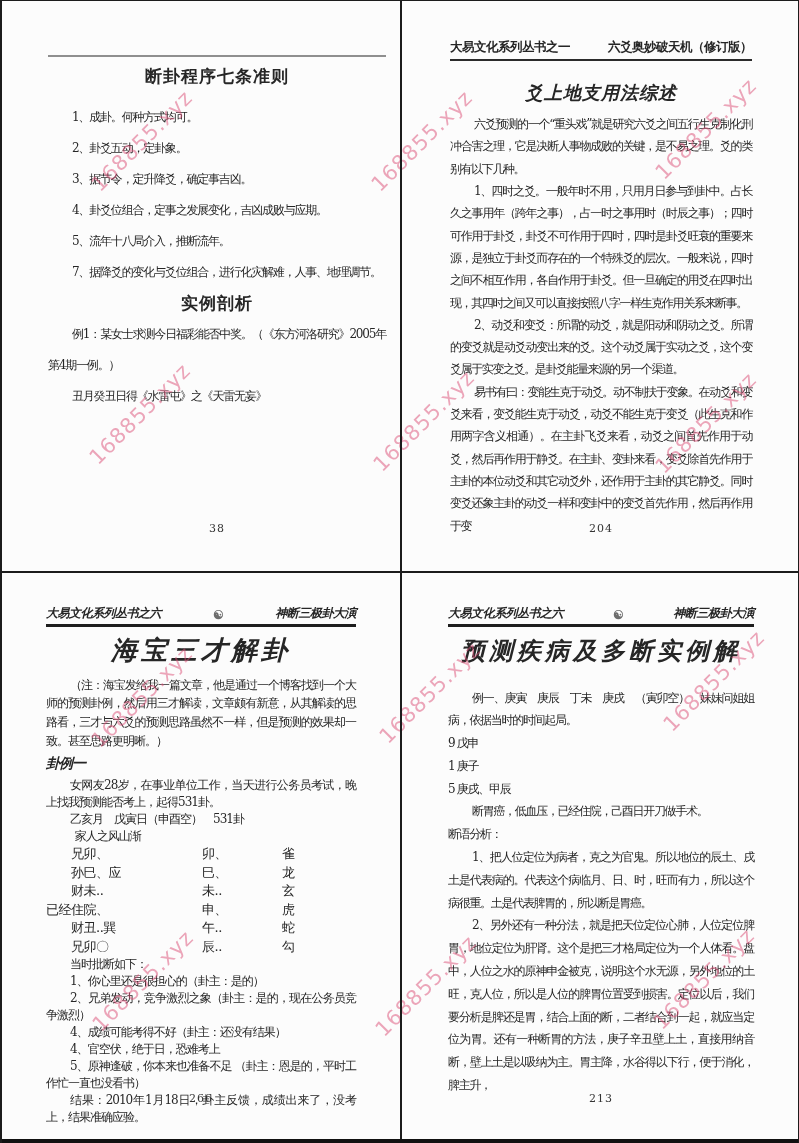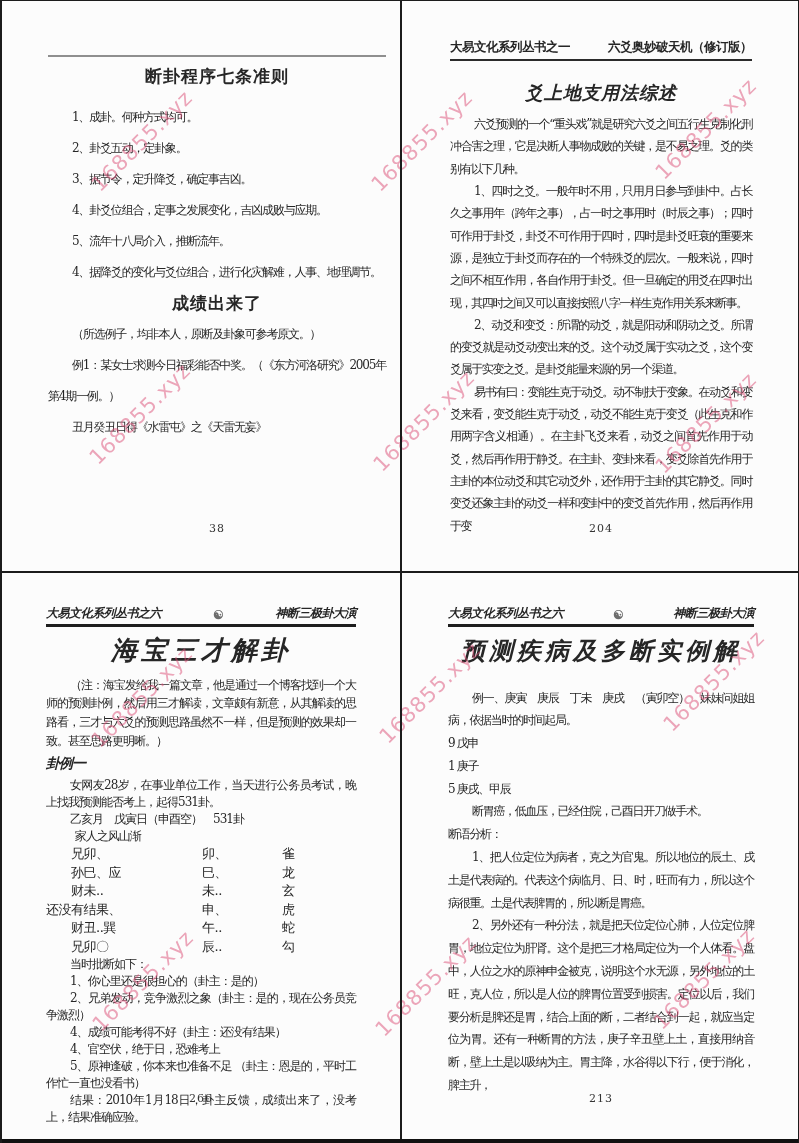--- a/index.html
+++ b/index.html
@@ -90,23 +90,22 @@
 
   <div class="quad q-tl">
     <div class="tl-rule"></div>
     <div class="tl-title">断卦程序七条准则</div>
     <div class="tl-body">
       <p>1、成卦。何种方式均可。</p>
       <p>2、卦爻五动，定卦象。</p>
       <p>3、据节令，定升降爻，确定事吉凶。</p>
       <p>4、卦爻位组合，定事之发展变化，吉凶成败与应期。</p>
       <p>5、流年十八局介入，推断流年。</p>
-      <p>4、据降爻的变化与爻位组合，进行化灾解难，人事、地理调节。</p>
-      <div class="tl-section">成绩出来了</div>
-      <p>（所选例子，均非本人，原断及卦象可参考原文。）</p>
+      <p>7、据降爻的变化与爻位组合，进行化灾解难，人事、地理调节。</p>
+      <div class="tl-section">实例剖析</div>
       <p>例1：某女士求测今日福彩能否中奖。（《东方河洛研究》2005年第4期一例。）</p>
       <p>丑月癸丑日得《水雷屯》之《天雷无妄》</p>
     </div>
     <div class="pagenum">38</div>
   </div>
 
   <div class="quad q-tr">
     <div class="tr-header">
       <span>大易文化系列丛书之一</span>
       <span>六爻奥妙破天机（修订版）</span>
@@ -146,21 +145,21 @@
         <span class="c1">　　孙巳、应</span>
         <span class="c2">巳、</span>
         <span class="c3">龙</span>
       </div>
       <div class="hexrow">
         <span class="c1">　　财未..</span>
         <span class="c2">未..</span>
         <span class="c3">玄</span>
       </div>
       <div class="hexrow">
-        <span class="c1">还没有结果、</span>
+        <span class="c1">已经住院、</span>
         <span class="c2">申、</span>
         <span class="c3">虎</span>
       </div>
       <div class="hexrow">
         <span class="c1">　　财丑..巽</span>
         <span class="c2">午..</span>
         <span class="c3">蛇</span>
       </div>
       <div class="hexrow">
         <span class="c1">　　兄卯〇</span>

